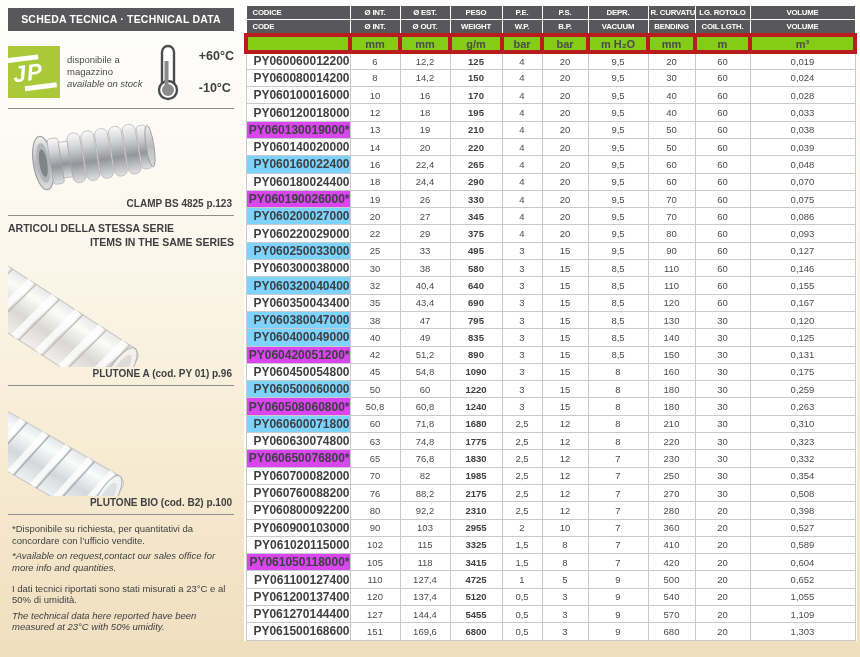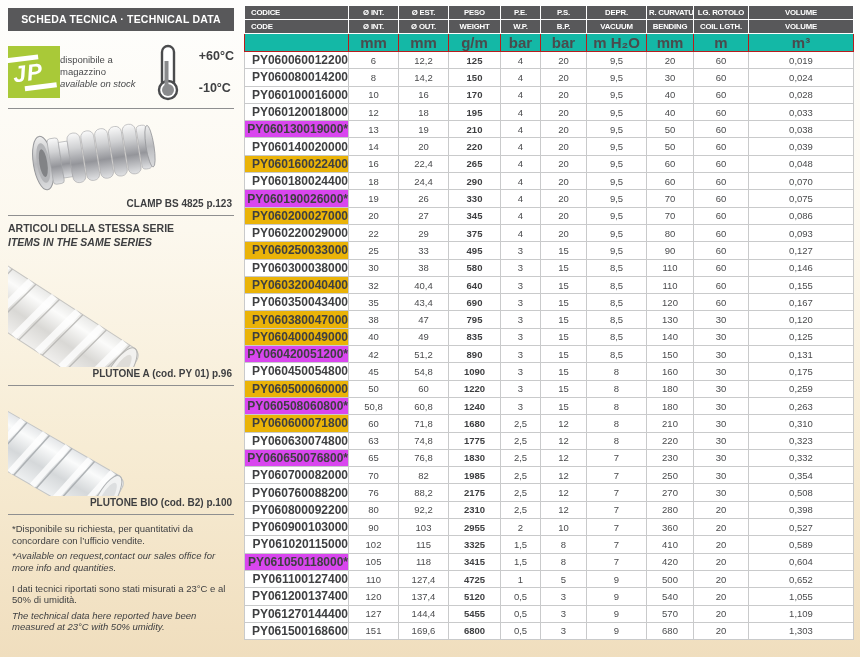--- a/index.html
+++ b/index.html
@@ -20,56 +20,56 @@
   .divider{border:none;border-top:1px solid #8f8f90;margin:6px 0;}
 
   .stock-row{display:flex;align-items:center;margin:11px 0 4px;height:60px;}
   .jp-logo{width:52px;height:52px;background:#a9c938;flex:0 0 52px;
     display:flex;align-items:center;justify-content:center;}
   .jp-inner{transform:rotate(-7deg);}
   .jp-bar{height:5px;background:#fff;width:32px;}
   .jp-bar.top{margin-left:-5px;margin-bottom:1px;}
   .jp-bar.bottom{margin-left:10px;margin-top:1px;}
   .jp-text{font-weight:bold;font-style:italic;font-size:23px;color:#fff;line-height:1;letter-spacing:1px;}
-  .stock-text{font-size:9.5px;line-height:1.25;flex:1;}
+  .stock-text{font-size:9.5px;line-height:1.25;margin-left:7px;flex:1;}
   .stock-text .en{font-style:italic;}
   .thermo-wrap{display:flex;align-items:center;}
   .temps{display:flex;flex-direction:column;justify-content:space-between;height:46px;
     font-weight:bold;font-size:12.5px;margin-left:19px;color:#3e3f41;}
 
   .fig{display:block;margin:0 auto;}
   .fig-label{font-weight:bold;font-size:10px;text-align:right;color:#3e3f41;margin:1px 2px 4px 0;}
   .series-head{font-weight:bold;font-size:10.5px;color:#3e3f41;line-height:1.3;margin:6px 0 2px;}
-  .series-head .en{font-style:italic;}
+  .series-head .en{text-align:right;}
 
   .footnotes{margin-top:8px;font-size:9.5px;line-height:1.22;color:#3e3f41;}
   .footnotes p{margin:4px;}
   .footnotes p.en{font-style:italic;}
   .footnotes p.gap{margin-top:9px;}
 
   
   .table-wrap{position:absolute;left:244px;top:5px;width:691px;}
   table{border-collapse:collapse;table-layout:fixed;width:609px;background:#fff;}
   thead th{
     background:#58585a;color:#fff;font-weight:bold;font-size:7.8px;
     letter-spacing:-.2px;border:1px solid #fff;height:13px;padding:0 2px;
     white-space:nowrap;overflow:hidden;
   }
   thead tr.units th{
-    background:#14b8a6;color:#4a4b4d;font-size:15px;letter-spacing:0;
-    border:1px solid #b91c1c;height:13px;
+    background:#84cc16;color:#4a4b4d;font-size:11px;letter-spacing:0;
+    border:4px solid #b91c1c;height:13px;
   }
   thead th.first{text-align:left;padding-left:6px;}
   tbody tr{height:17.3px;}
   tbody td{
     border:1px solid #c9cacb;font-size:9.5px;text-align:center;
     padding:0;white-space:nowrap;overflow:hidden;
   }
   tbody td.code{text-align:right;font-weight:bold;font-size:12px;color:#3e3f41;}
-  tbody td.green{background:#eab308;margin-left:36px;}
+  tbody td.green{background:#7dd3fc;margin-left:36px;}
   tbody td.tan{background:#d946ef;}
   tbody td.bold{font-weight:bold;color:#3e3f41;}
 </style>
 </head>
 <body>
 
 <div class="page">
 
   <aside class="sidebar">
 

